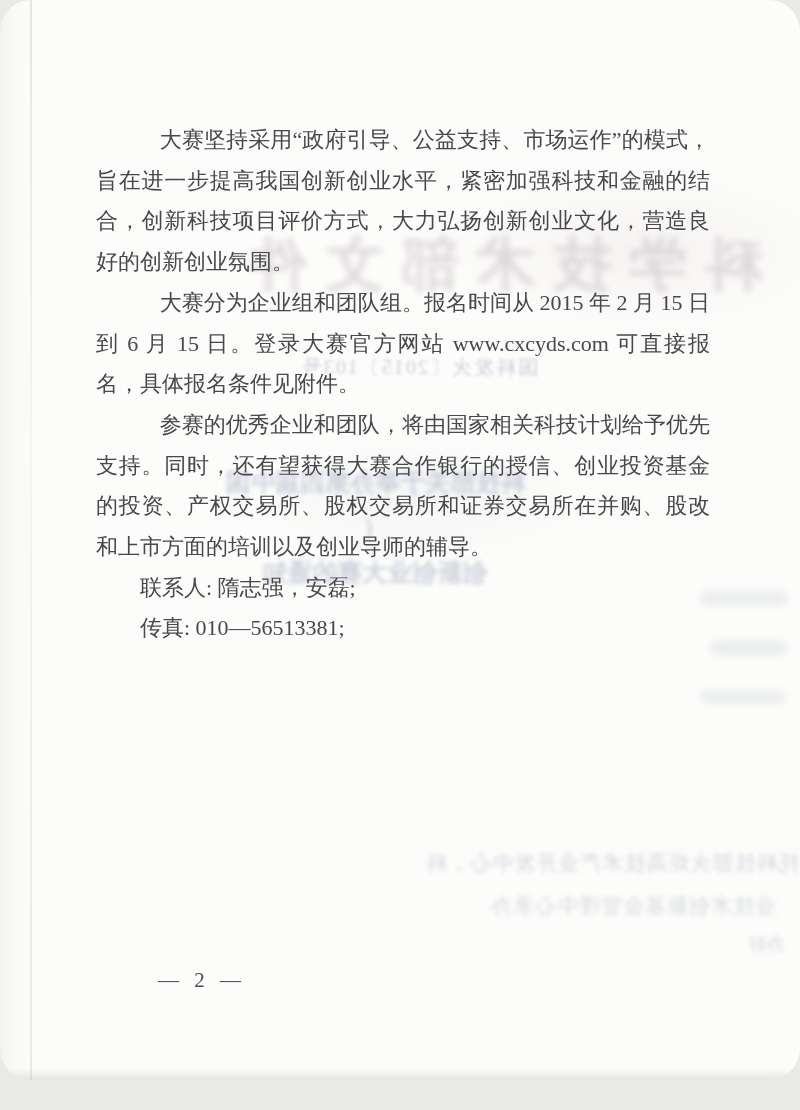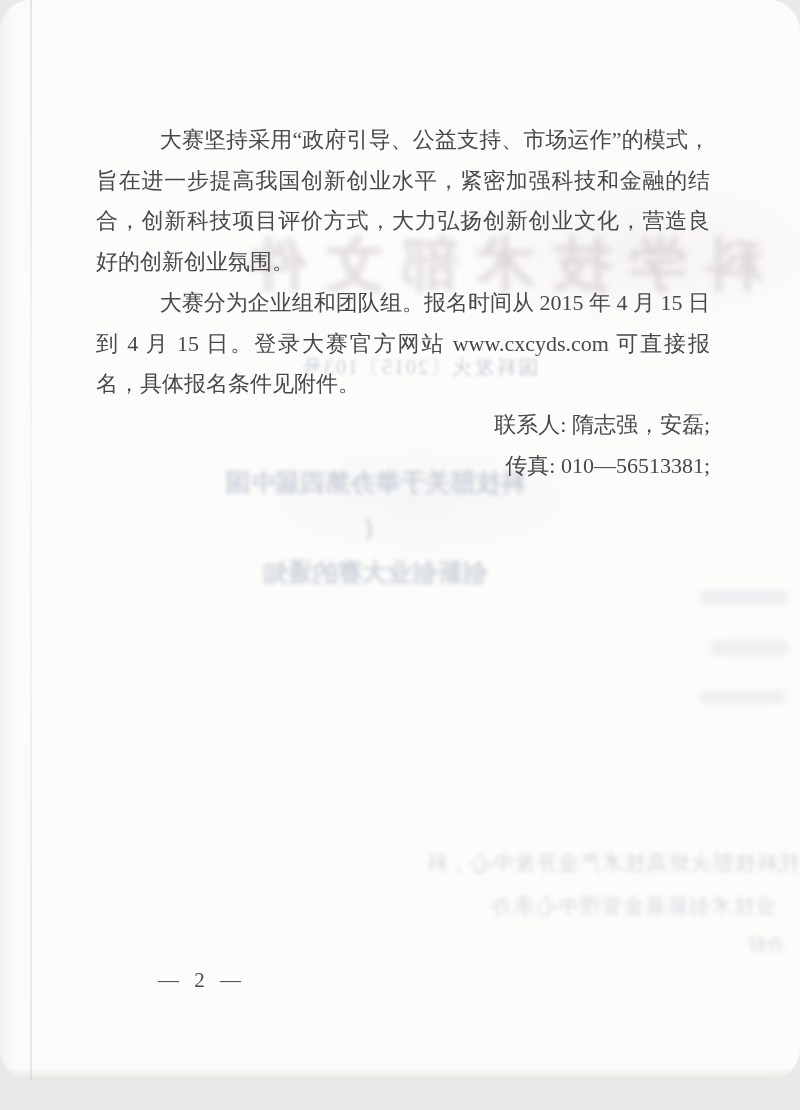--- a/index.html
+++ b/index.html
@@ -56,21 +56,21 @@
   .smudge.s1{left:700px;top:590px;width:88px;height:16px;}
   .smudge.s2{left:710px;top:640px;width:78px;height:16px;}
   .smudge.s3{left:700px;top:690px;width:86px;height:14px;}
   
   .textblock{
     position:absolute;left:96px;top:120px;width:614px;z-index:2;
     font-size:22px;line-height:40.7px;color:#47474c;
     text-align:justify;
   }
   .textblock p{margin:0;text-indent:2.9em;}
-  .contact p{margin:0;text-indent:2em;text-align:right;}
+  .contact p{margin:0;text-indent:2em;text-align:left;}
   .page-number{
     position:absolute;left:158px;top:968px;z-index:2;
     font-size:21px;letter-spacing:5px;color:#4c4c50;
   }
 </style>
 </head>
 <body>
 
 <div class="page">
 
@@ -85,21 +85,22 @@
   </div>
   <div class="bleed bleed-frag1">托科技部火炬高技术产业开发中心，科</div>
   <div class="bleed bleed-frag2">业技术创新基金管理中心承办</div>
   <div class="bleed bleed-frag3">办好</div>
   <div class="smudge s1"></div>
   <div class="smudge s2"></div>
   <div class="smudge s3"></div>
 
   <div class="textblock">
     <p>大赛坚持采用“政府引导、公益支持、市场运作”的模式，旨在进一步提高我国创新创业水平，紧密加强科技和金融的结合，创新科技项目评价方式，大力弘扬创新创业文化，营造良好的创新创业氛围。</p>
-    <p>大赛分为企业组和团队组。报名时间从 2015 年 4 月 15 日到 4 月 15 日。登录大赛官方网站 www.cxcyds.com 可直接报名，具体报名条件见附件。</p>
+    <p>大赛分为企业组和团队组。报名时间从 2015 年 2 月 15 日到 6 月 15 日。登录大赛官方网站 www.cxcyds.com 可直接报名，具体报名条件见附件。</p>
+    <p>参赛的优秀企业和团队，将由国家相关科技计划给予优先支持。同时，还有望获得大赛合作银行的授信、创业投资基金的投资、产权交易所、股权交易所和证券交易所在并购、股改和上市方面的培训以及创业导师的辅导。</p>
     <div class="contact">
       <p>联系人: 隋志强，安磊;</p>
       <p>传真: 010—56513381;</p>
     </div>
   </div>
 
   <div class="page-number">— 2 —</div>
 
 </div>
 

